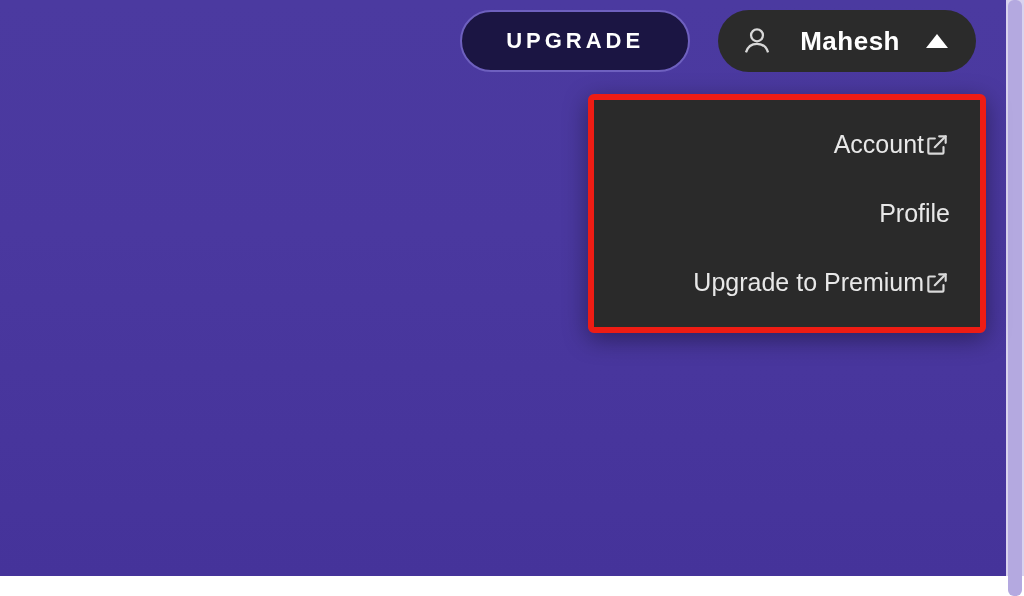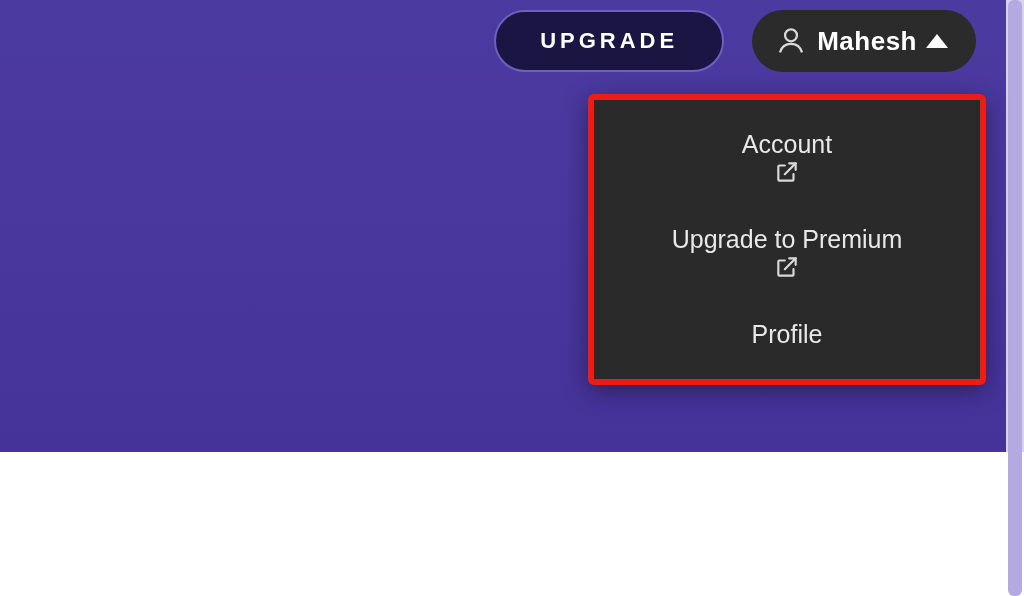--- a/index.html
+++ b/index.html
@@ -1,20 +1,20 @@
 <!DOCTYPE html>
 <html><head>
 <meta charset="utf-8">
 <style>
   * { margin: 0; padding: 0; box-sizing: border-box; }
   html, body { width: 1024px; height: 596px; overflow: hidden; font-family: -apple-system, BlinkMacSystemFont, "Segoe UI", Helvetica, Arial, sans-serif; }
   .stage {
     position: relative;
     width: 1024px;
-    height: 452px;
+    height: 576px;
     background: linear-gradient(180deg, #4b3aa0 0%, #4a389f 40%, #45339a 100%);
   }
   
   .scroll-edge {
     position: absolute;
     top: 0; right: 0;
     width: 18px; height: 100%;
     background: #d9d3ee;
   }
   .scroll-thumb {
@@ -55,21 +55,21 @@
   }
 
   .user-chip {
     height: 62px;
     padding: 0 28px 0 22px;
     border-radius: 999px;
     background: #2b2b2b;
     color: #ffffff;
     display: flex;
     align-items: center;
-    gap: 9px;
+    gap: 26px;
     cursor: pointer;
   }
   .user-chip .avatar-icon svg { width: 34px; height: 34px; display: block; }
   .user-chip .name {
     font-size: 26px;
     font-weight: 800;
     letter-spacing: 0.5px;
   }
   .user-chip .caret {
     width: 0; height: 0;
@@ -94,21 +94,20 @@
   }
   .menu-item {
     display: flex;
     align-items: center;
     justify-content: flex-end;
     padding: 20px 30px;
     color: #e8e8e8;
     font-size: 25px;
     font-weight: 500;
     cursor: pointer;
-    flex-direction: column;
   }
   .menu-item .ext-icon svg { width: 26px; height: 26px; display: block; }
   .menu-item .ext-icon { opacity: 0.92; }
 
   
   .big-title {
     position: absolute;
     left: 10px;
     bottom: 22px;
     color: #ffffff;
@@ -152,32 +151,32 @@
         <span class="ext-icon">
           <svg viewBox="0 0 24 24" fill="none" stroke="#e8e8e8" stroke-width="2" stroke-linecap="round" stroke-linejoin="round">
             <path d="M14 4h6v6"></path>
             <path d="M20 4L10 14"></path>
             <path d="M18 14v5a1 1 0 0 1-1 1H5a1 1 0 0 1-1-1V7a1 1 0 0 1 1-1h5"></path>
           </svg>
         </span>
       </div>
 
       <div class="menu-item">
+        <span>Profile</span>
+      </div>
+
+      <div class="menu-item">
         <span>Upgrade to Premium</span>
         <span class="ext-icon">
           <svg viewBox="0 0 24 24" fill="none" stroke="#e8e8e8" stroke-width="2" stroke-linecap="round" stroke-linejoin="round">
             <path d="M14 4h6v6"></path>
             <path d="M20 4L10 14"></path>
             <path d="M18 14v5a1 1 0 0 1-1 1H5a1 1 0 0 1-1-1V7a1 1 0 0 1 1-1h5"></path>
           </svg>
         </span>
       </div>
 
-      <div class="menu-item">
-        <span>Profile</span>
-      </div>
-
 
     </div>
   </div>
 
 
 </div>
 
 </body></html>

